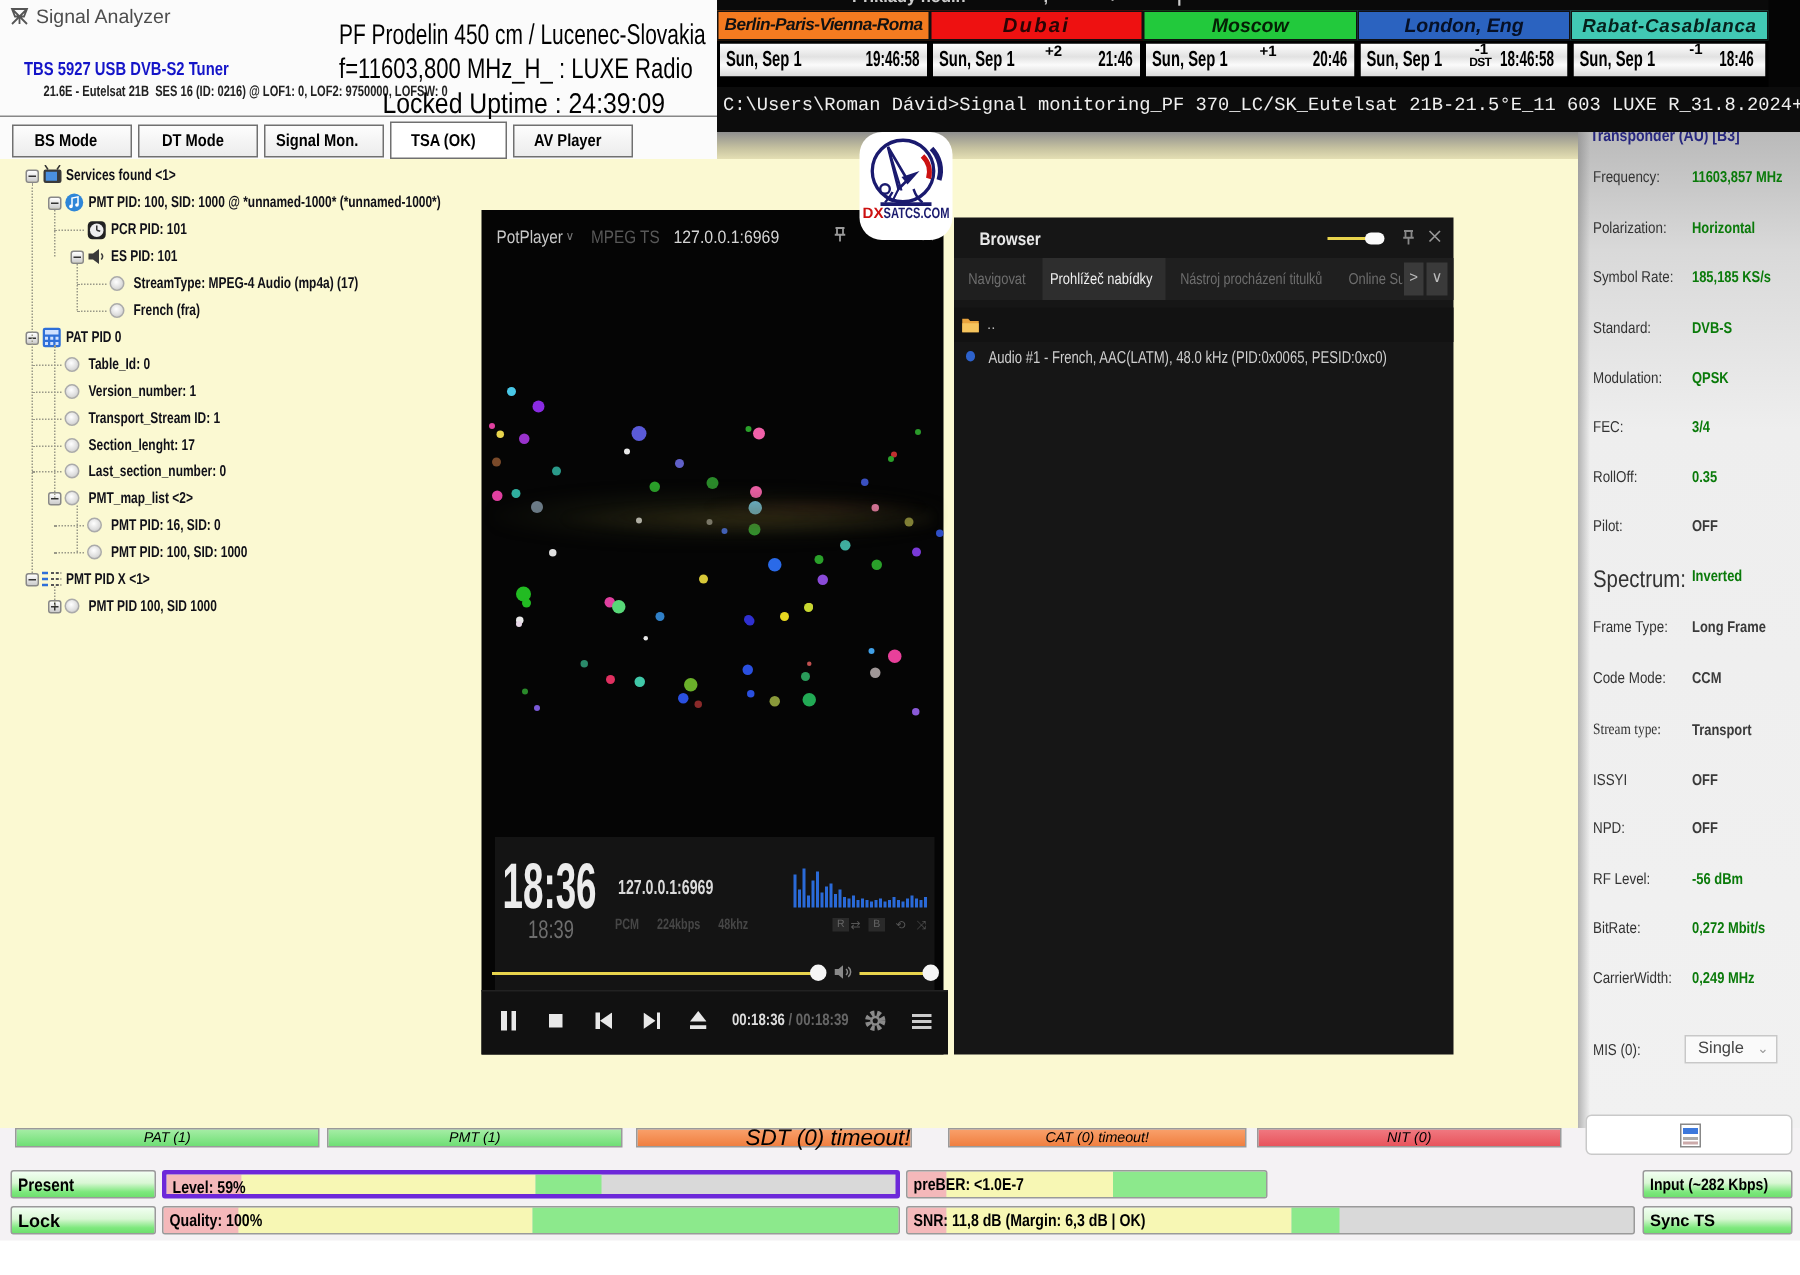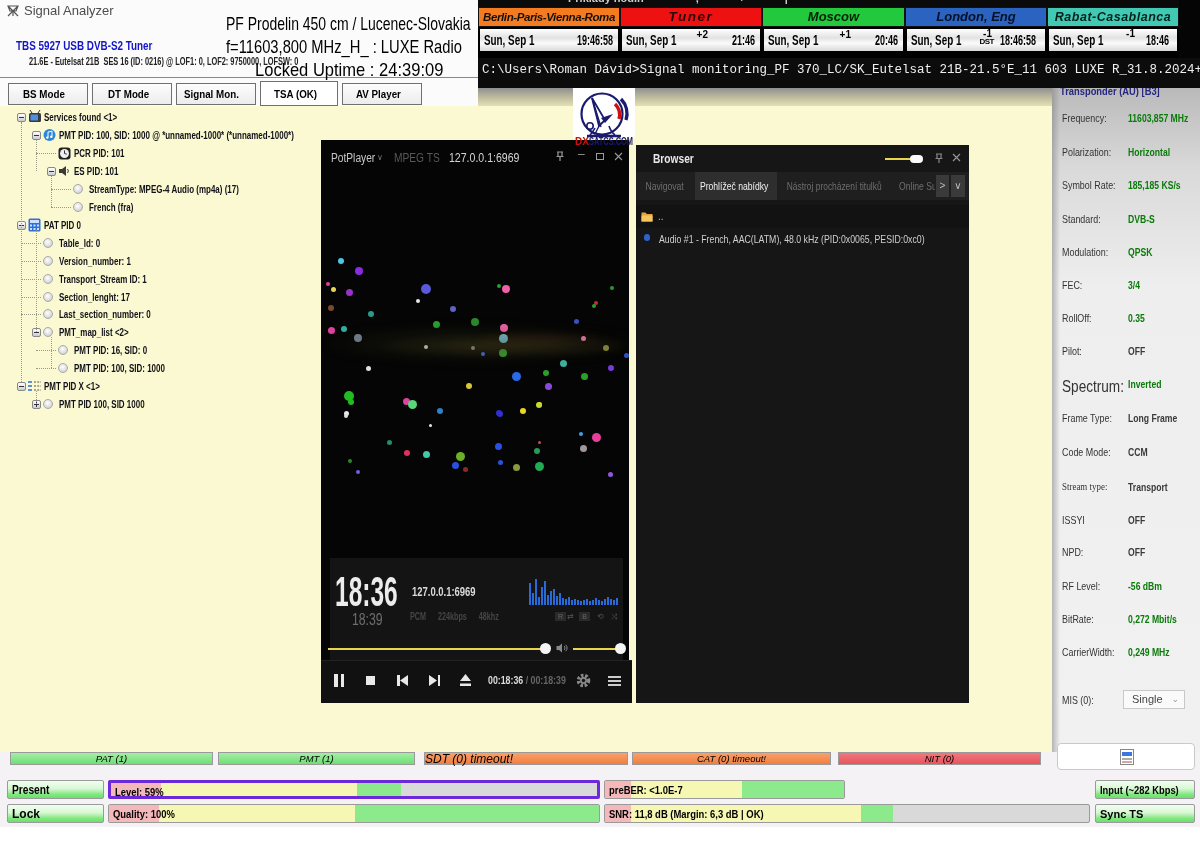--- a/index.html
+++ b/index.html
@@ -35,21 +35,21 @@
   <div class="abs" style="left:176px; top:83px; width:80px; height:22px; background:linear-gradient(#fdfdfd,#ececec); border:1px solid #707070; text-align:center; font-size:11.5px; font-weight:bold; line-height:21px;"><span class="cx" style="transform:scaleX(0.85);">Signal Mon.</span></div>
   <div class="abs" style="left:260px; top:81px; width:78px; height:25px; background:#fff; border:1px solid #707070; text-align:center; font-size:11.5px; font-weight:bold; line-height:24px; z-index:6;"><span class="cx" style="transform:scaleX(0.85);">TSA (OK)</span></div>
   <div class="abs" style="left:342px; top:83px; width:80px; height:22px; background:linear-gradient(#fdfdfd,#ececec); border:1px solid #707070; text-align:center; font-size:11.5px; font-weight:bold; line-height:21px;"><span class="cx" style="transform:scaleX(0.85);">AV Player</span></div>
 
   <div class="abs" style="left:478px; top:0; width:722px; height:58px; background:#000; z-index:5;"></div>
   <div class="abs" style="z-index:6; left:478px; top:0; width:722px; height:7px; background:#0a0a0a; overflow:hidden;">
     <div style="position:absolute; left:90px; top:-8px; color:#ccc; font-size:11px; font-weight:bold;">Příklady hodin&nbsp;&nbsp;&nbsp;&nbsp;&nbsp;&nbsp;&nbsp;&nbsp;&nbsp;&nbsp;&nbsp;&nbsp;&nbsp;&nbsp;&nbsp;&nbsp;&nbsp;, &nbsp;&nbsp;&nbsp;&nbsp;&nbsp;&nbsp;&nbsp;&nbsp;&nbsp;&nbsp;&nbsp;&nbsp;+&nbsp;&nbsp;&nbsp;&nbsp;&nbsp;&nbsp;&nbsp;&nbsp;&nbsp;&nbsp;&nbsp;&nbsp;&nbsp;|</div>
   </div>
 
   <div class="abs" style="z-index:6; left:478px; top:7px; width:142px; height:20px; background:#f47b20; border:1px solid #111; color:#111; font-size:11.5px; font-weight:bold; font-style:italic; text-align:center; line-height:18px; letter-spacing:-0.4px;">Berlin-Paris-Vienna-Roma</div>
-  <div class="abs" style="z-index:6; left:620px; top:7px; width:142px; height:20px; background:#ee1111; border:1px solid #111; color:#2a0505; font-size:13.5px; font-weight:bold; font-style:italic; text-align:center; line-height:18px; letter-spacing:1.5px;">Tuner</div>
+  <div class="abs" style="z-index:6; left:620px; top:7px; width:142px; height:20px; background:#ee1111; border:1px solid #111; color:#2a0505; font-size:13.5px; font-weight:bold; font-style:italic; text-align:center; line-height:18px; letter-spacing:1.5px;">Dubai</div>
   <div class="abs" style="z-index:6; left:762px; top:7px; width:143px; height:20px; background:#22c93c; border:1px solid #111; color:#052005; font-size:13px; font-weight:bold; font-style:italic; text-align:center; line-height:18px;">Moscow</div>
   <div class="abs" style="z-index:6; left:905px; top:7px; width:142px; height:20px; background:#2b63c0; border:1px solid #111; color:#061026; font-size:13px; font-weight:bold; font-style:italic; text-align:center; line-height:18px;">London, Eng</div>
   <div class="abs" style="z-index:6; left:1047px; top:7px; width:132px; height:20px; background:#41c9b4; border:1px solid #111; color:#06211c; font-size:12.5px; font-weight:bold; font-style:italic; text-align:center; line-height:18px; letter-spacing:0.5px;">Rabat-Casablanca</div>
 
   <div class="abs" style="z-index:6; left:478px; top:27px; width:142px; height:26px; background:linear-gradient(#ffffff,#e2e2e2 40%,#fbfbfb 65%,#d8d8d8); border:2px solid #000; color:#000; font-weight:bold;">
     <span class="cx" style="position:absolute; left:4px; top:3px; font-size:14.5px; transform:scaleX(0.68);">Sun, Sep 1</span>
       <span class="cxr" style="position:absolute; right:5px; top:3px; font-size:14.5px; transform:scaleX(0.62);">19:46:58</span>
   </div>
   <div class="abs" style="z-index:6; left:620px; top:27px; width:142px; height:26px; background:linear-gradient(#ffffff,#e2e2e2 40%,#fbfbfb 65%,#d8d8d8); border:2px solid #000; color:#000; font-weight:bold;">
     <span class="cx" style="position:absolute; left:4px; top:3px; font-size:14.5px; transform:scaleX(0.68);">Sun, Sep 1</span>
@@ -220,21 +220,21 @@
     </div>
     <div class="abs" style="left:43px; top:399px; width:10px; height:10px; border-radius:50%; background:radial-gradient(circle at 3.5px 3px,#fff,#ddd 60%,#bbb); border:0.5px solid #aaa;"></div>
     <div class="abs" style="left:59px; top:398px; font-size:10.5px; font-weight:bold; color:#101018;"><span class="cx" style="transform:scaleX(0.76);">PMT PID 100, SID 1000</span></div>
     <div class="abs" style="left:21px; top:122px; width:1px; height:260px; border-left:1px dotted #998;"></div>
     <div class="abs" style="left:36px; top:140px; width:1px; height:31px; border-left:1px dotted #998;"></div>
     <div class="abs" style="left:51px; top:176px; width:1px; height:31px; border-left:1px dotted #998;"></div>
     <div class="abs" style="left:36px; top:230px; width:1px; height:102px; border-left:1px dotted #998;"></div>
     <div class="abs" style="left:51px; top:337px; width:1px; height:31px; border-left:1px dotted #998;"></div>
     <div class="abs" style="left:36px; top:391px; width:1px; height:13px; border-left:1px dotted #998;"></div>
 
-  <div class="abs" style="left:573px; top:88px; width:62px; height:50px; background:#fff; z-index:8;">
+  <div class="abs" style="left:573px; top:88px; width:62px; height:72px; background:#fff; z-index:8;border-radius:15px;">
     <svg width="62" height="60" viewBox="0 0 62 60">
       <circle cx="29" cy="26" r="20.5" fill="#fff" stroke="#1a1a6e" stroke-width="2.2"></circle>
       <path d="M14 48 L48 48" stroke="#1a1a6e" stroke-width="2.5"></path>
       <path d="M22 40 Q20 44 17 47 M36 38 Q38 44 42 47" fill="none" stroke="#1a1a6e" stroke-width="1.6"></path>
       <path d="M19 10 L32 32 L26 38 Z" fill="#fff" stroke="#1a1a6e" stroke-width="1.8"></path>
       <path d="M19 10 L28 39" stroke="#1a1a6e" stroke-width="1.4"></path>
       <circle cx="17" cy="38" r="3.2" fill="#fff" stroke="#1a1a6e" stroke-width="1.6"></circle>
       <path d="M16 41 Q18 45 22 46 L26 38" fill="none" stroke="#1a1a6e" stroke-width="1.4"></path>
       <path d="M28 30 L40 26 L32 35 Z" fill="#1a1a6e"></path>
       <path d="M42 16 A 15 15 0 0 1 46 31" fill="none" stroke="#cc1111" stroke-width="3.4"></path>
@@ -440,21 +440,21 @@
     <div style="position:absolute; left:22px; top:66px; color:#bbb; font-size:10px;">..</div>
 
     <div style="position:absolute; left:8px; top:89px; width:6px; height:6.5px; border-radius:50%; background:#2d62cc;"></div>
     <div style="position:absolute; left:23px; top:88px; color:#cfcfcf; font-size:11.5px;"><span class="cx" style="transform:scaleX(0.76);">Audio #1 - French, AAC(LATM), 48.0 kHz (PID:0x0065, PESID:0xc0)</span></div>
   </div>
 
   <div class="abs" style="left:0; top:752px; width:1200px; height:75px; background:#f4f2f4;"></div>
 
   <div class="abs" style="left:10px; top:752px; width:203px; height:13px; background:linear-gradient(#a5eda5,#6fdf75); border:1px solid #9a9a9a; font-size:9.5px; font-style:italic; text-align:center; line-height:12px;">PAT (1)</div>
   <div class="abs" style="left:218px; top:752px; width:197px; height:13px; background:linear-gradient(#a5eda5,#6fdf75); border:1px solid #9a9a9a; font-size:9.5px; font-style:italic; text-align:center; line-height:12px;">PMT (1)</div>
-  <div class="abs" style="left:424px; top:752px; width:204px; height:13px; background:linear-gradient(#f9a06a,#f07f40); border:1px solid #9a9a9a; font-size:12px; font-style:italic; text-align:left; line-height:12px;">SDT (0) timeout!</div>
+  <div class="abs" style="left:424px; top:752px; width:184px; height:13px; background:linear-gradient(#f9a06a,#f07f40); border:1px solid #9a9a9a; font-size:15px; font-style:italic; text-align:right; line-height:12px;">SDT (0) timeout!</div>
   <div class="abs" style="left:632px; top:752px; width:199px; height:13px; background:linear-gradient(#f9a06a,#f07f40); border:1px solid #9a9a9a; font-size:9.5px; font-style:italic; text-align:center; line-height:12px;">CAT (0) timeout!</div>
   <div class="abs" style="left:838px; top:752px; width:203px; height:13px; background:linear-gradient(#f07880,#e8545c); border:1px solid #9a9a9a; font-size:9.5px; font-style:italic; text-align:center; line-height:12px;">NIT (0)</div>
 
   <div class="abs" style="left:1057px; top:743px; width:138px; height:27px; background:#fff; border:1px solid #c9c9c9; border-radius:4px;">
     <div style="position:absolute; left:62px; top:5px; width:14px; height:16px; border:1px solid #888; background:#fff;">
       <div style="position:absolute; left:1px; top:2px; width:10px; height:4px; background:#3c78dc;"></div>
       <div style="position:absolute; left:1px; top:8px; width:10px; height:2px; background:#aaa;"></div>
       <div style="position:absolute; left:1px; top:11px; width:10px; height:2px; background:#caa;"></div>
     </div>
   </div>

